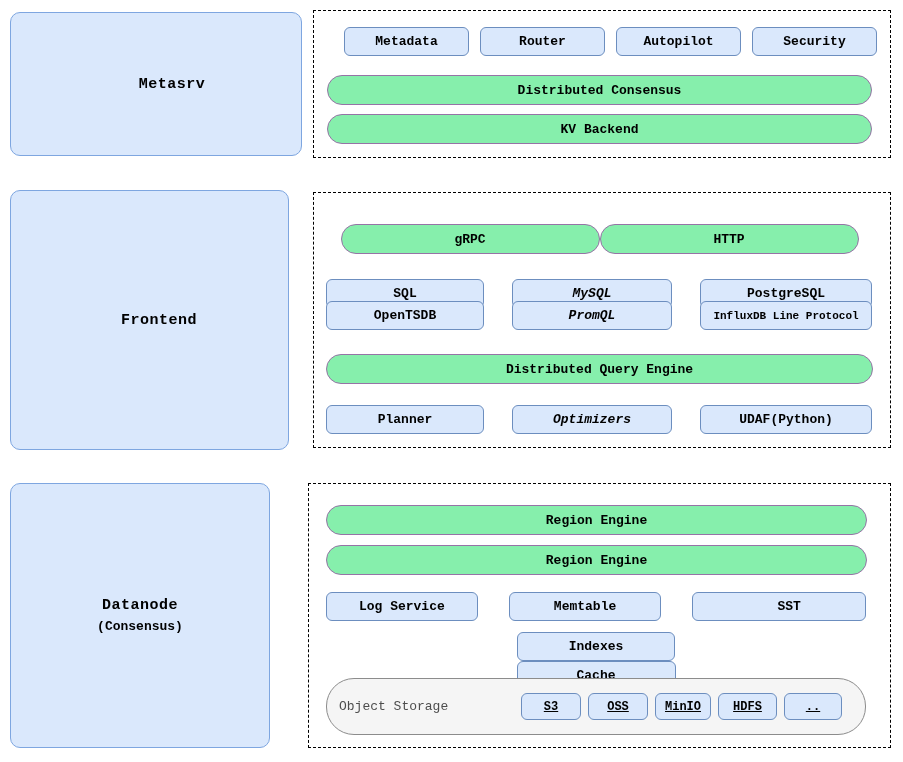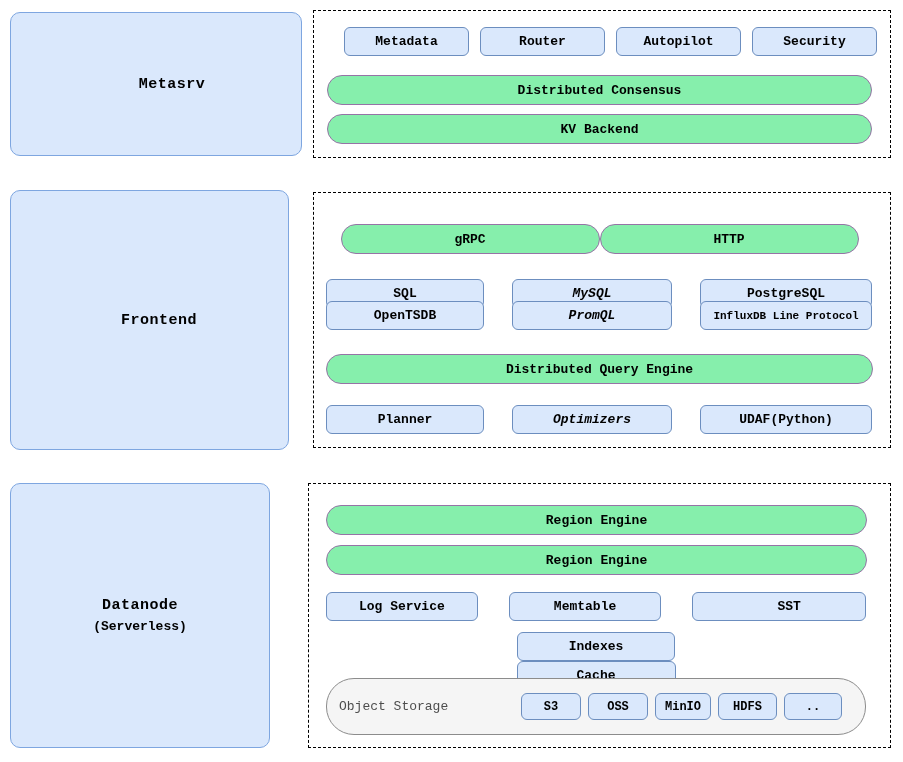--- a/index.html
+++ b/index.html
@@ -62,40 +62,40 @@
   .p3 .c2{width:157px;}
   .p3 .c3{width:158px;padding-left:20px;}
   .row-d1{top:108px;gap:31px;}
   .row-d2{top:148px;flex-direction:column;}
   .os{
     position:absolute;top:194px;left:17px;width:540px;height:57px;box-sizing:border-box;
     background:#f5f5f5;border:1px solid #8c8c8c;border-radius:28px;
     display:flex;align-items:center;padding:0 23px 0 12px;
   }
   .os-label{font-size:13px;color:#4d4d4d;white-space:nowrap;}
-  .os-boxes{display:flex;gap:7px;margin-left:auto;}
+  .os-boxes{display:flex;gap:7px;margin-left:auto;text-decoration:underline;}
   .os-boxes .bluebox{height:25px;font-size:12px;border-radius:6px;}
   .w-s3{width:58px;} .w-oss{width:58px;} .w-minio{width:54px;} .w-hdfs{width:57px;} .w-more{width:56px;}
 </style>
 </head>
 <body>
 
 <div class="canvas">
 
   <div class="bigbox bb-metasrv">
     <div class="t">Metasrv</div>
   </div>
 
   <div class="bigbox bb-frontend">
     <div class="t">Frontend</div>
   </div>
 
   <div class="bigbox bb-datanode">
     <div class="t">Datanode</div>
-    <div class="s">(Serverless)</div>
+    <div class="s">(Consensus)</div>
   </div>
 
   <div class="panel p1">
     <div class="row comp-row">
       <div class="bluebox">Metadata</div>
       <div class="bluebox">Router</div>
       <div class="bluebox">Autopilot</div>
       <div class="bluebox">Security</div>
     </div>
     <div class="pill pill-consensus">Distributed Consensus</div>

